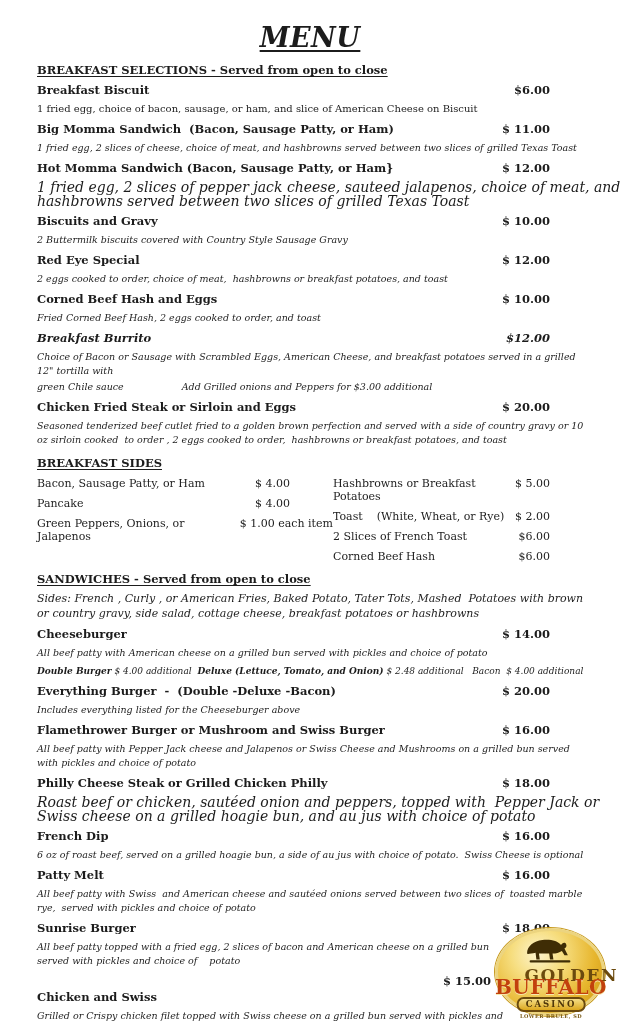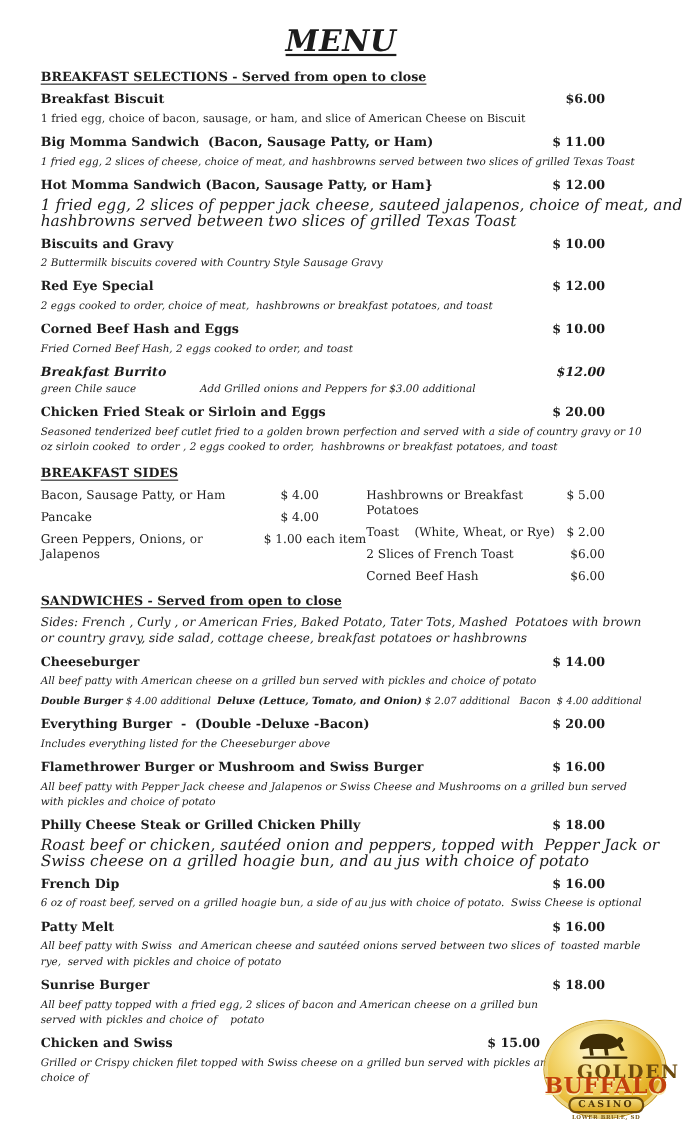--- a/index.html
+++ b/index.html
@@ -14,21 +14,21 @@
     font-size:27px;font-weight:bold;letter-spacing:.5px;line-height:32px;
   }
   .title span{text-decoration:underline;text-decoration-thickness:2px;text-underline-offset:3px;font-style:italic;}
   .sec{
     margin:10px 0 0;font-size:11.5px;font-weight:bold;line-height:13px;
   }
   .sec span{text-decoration:underline;text-underline-offset:2px;}
   .row{display:flex;width:513px;margin:7px 0 0;font-size:11.5px;font-weight:bold;line-height:13px;}
   .nm{width:478px;white-space:pre-wrap;}
   .pr{flex:1;white-space:pre;}
-  .row.short .nm{width:406px;}
+  .row.short .nm{width:406px;margin-top:16px;}
   .bi{font-style:italic;}
   .desc{
     margin:5px 0 0;font-size:9.5px;font-style:italic;line-height:14px;
     max-width:548px;white-space:pre-wrap;
   }
   .desc.roman{font-style:normal;font-size:10px;}
   .desc.small{font-size:14px;max-width:585px;}
   .desc.narrow{max-width:470px;}
   .desc-line{
     display:flex;margin:2px 0 0;font-size:9.5px;font-style:italic;line-height:14px;
@@ -113,20 +113,21 @@
   <div class="row">
     <span class="nm">Corned Beef Hash and Eggs</span>
     <span class="pr">$ 10.00</span>
   </div>
   <p class="desc">Fried Corned Beef Hash, 2 eggs cooked to order, and toast</p>
 
   <div class="row">
     <span class="nm bi">Breakfast Burrito</span>
     <span class="pr bi">$12.00</span>
   </div>
+  <p class="desc">Choice of Bacon or Sausage with Scrambled Eggs, American Cheese, and breakfast potatoes served in a grilled 12" tortilla with</p>
   <div class="desc-line">
     <span>green Chile sauce</span>
     <span class="addon">Add Grilled onions and Peppers for $3.00 additional</span>
   </div>
 
   <div class="row">
     <span class="nm">Chicken Fried Steak or Sirloin and Eggs</span>
     <span class="pr">$ 20.00</span>
   </div>
   <p class="desc">Seasoned tenderized beef cutlet fried to a golden brown perfection and served with a side of country gravy or 10 oz sirloin cooked  to order , 2 eggs cooked to order,  hashbrowns or breakfast potatoes, and toast</p>
@@ -170,21 +171,21 @@
 
   <h2 class="sec"><span>SANDWICHES - Served from open to close</span></h2>
 
   <p class="intro">Sides: French , Curly , or American Fries, Baked Potato, Tater Tots, Mashed  Potatoes with brown or country gravy, side salad, cottage cheese, breakfast potatoes or hashbrowns</p>
 
   <div class="row">
     <span class="nm">Cheeseburger</span>
     <span class="pr">$ 14.00</span>
   </div>
   <p class="desc">All beef patty with American cheese on a grilled bun served with pickles and choice of potato</p>
-  <p class="extras"><span class="bx">Double Burger</span><span> $ 4.00 additional  </span><span class="bx">Deluxe (Lettuce, Tomato, and Onion)</span><span> $ 2.07 additional   Bacon  $ 4.00 additional</span></p>
+  <p class="extras"><span class="bx">Double Burger</span><span> $ 4.00 additional  </span><span class="bx">Deluxe (Lettuce, Tomato, and Onion)</span><span> $ 2.48 additional   Bacon  $ 4.00 additional</span></p>
 
   <div class="row">
     <span class="nm">Everything Burger  -  (Double -Deluxe -Bacon)</span>
     <span class="pr">$ 20.00</span>
   </div>
   <p class="desc">Includes everything listed for the Cheeseburger above</p>
 
   <div class="row">
     <span class="nm">Flamethrower Burger or Mushroom and Swiss Burger</span>
     <span class="pr">$ 16.00</span>

